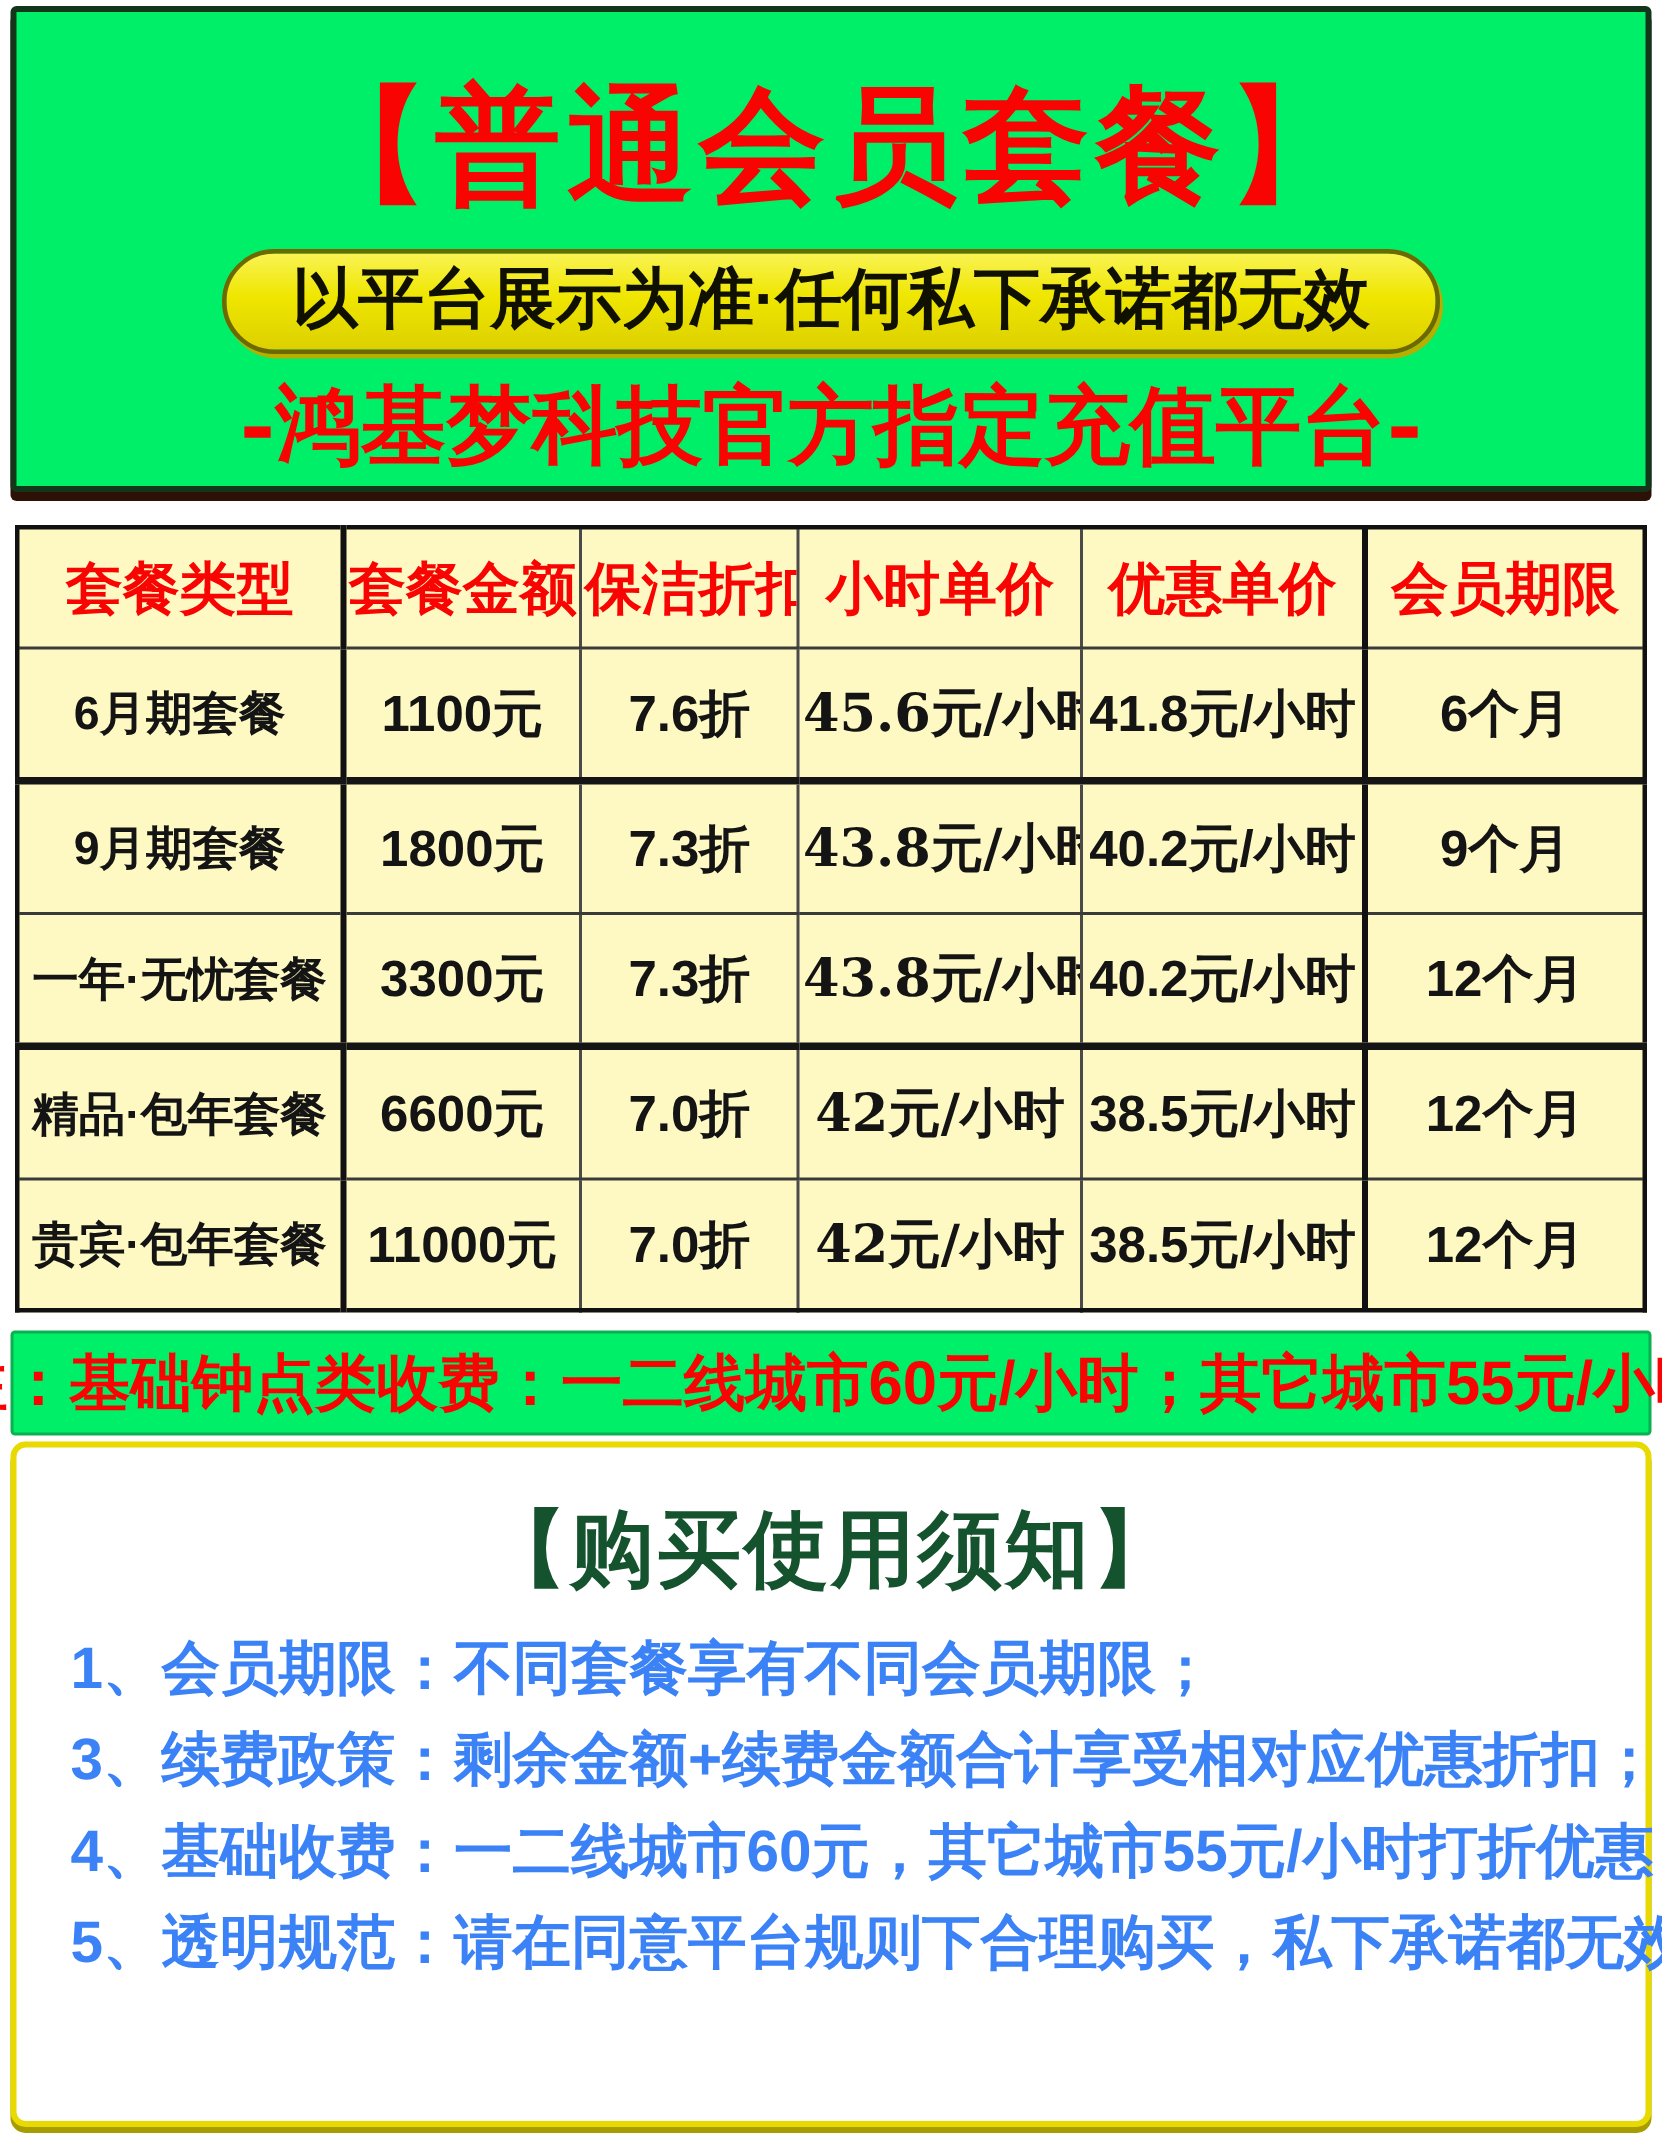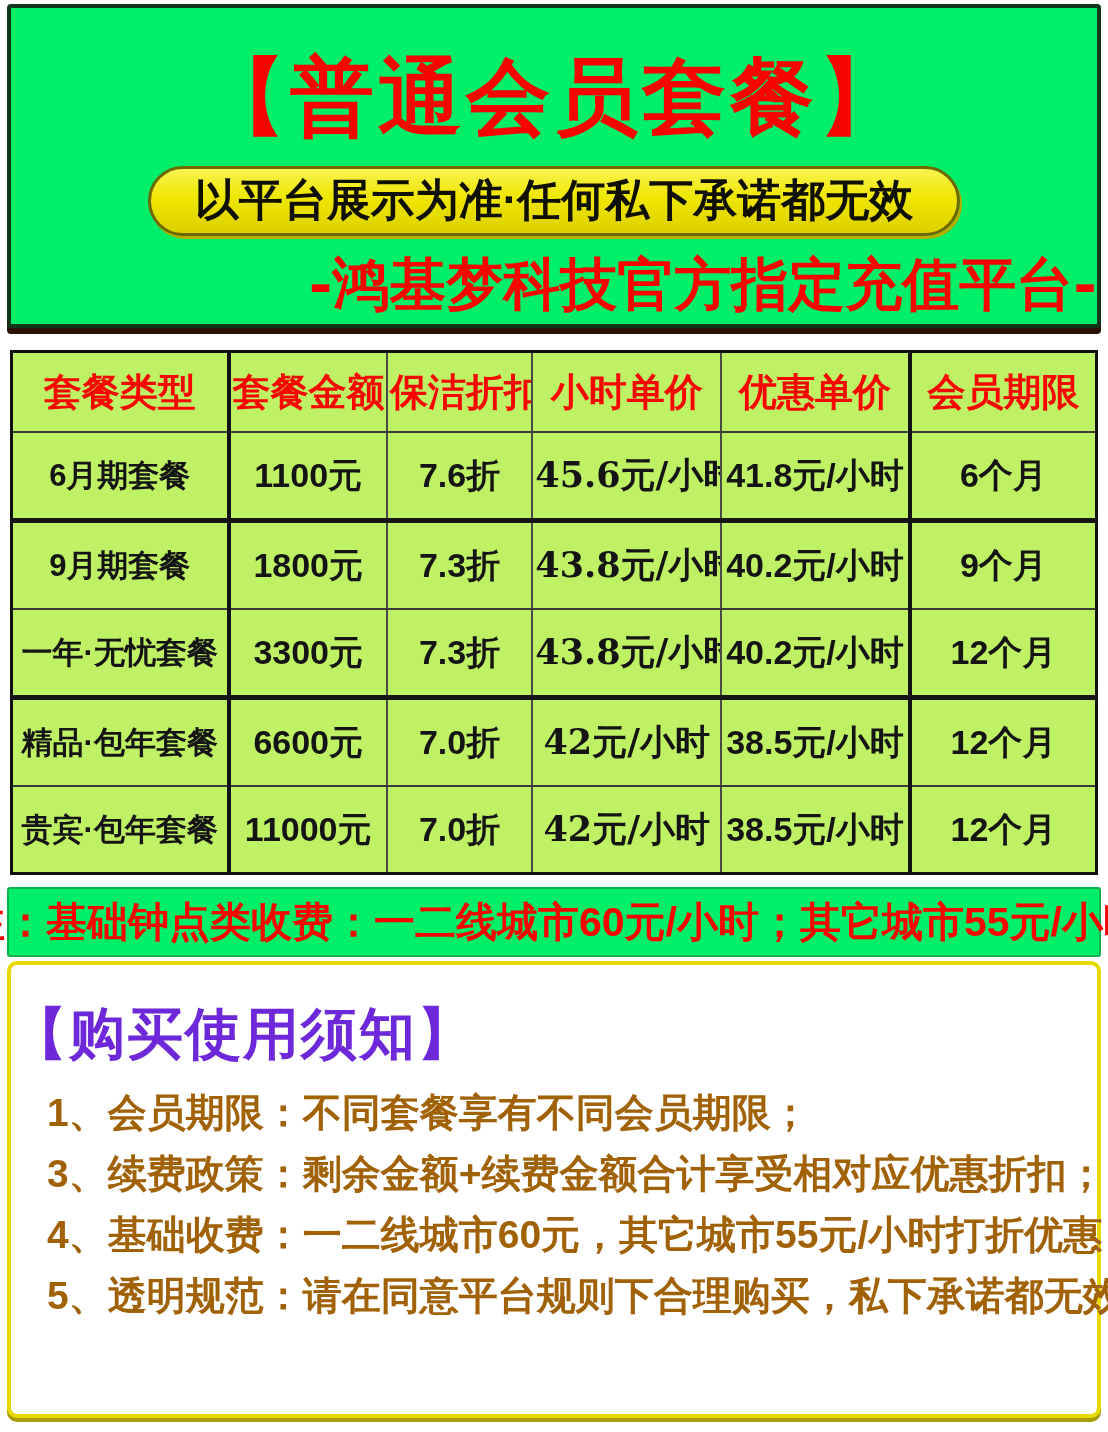--- a/index.html
+++ b/index.html
@@ -43,28 +43,27 @@
     white-space:nowrap;
   }
   .subtitle{
     margin-top:14px;
     font-family:"DejaVu Serif","Liberation Serif",serif;
     font-weight:900;
     font-size:57px;
     line-height:64px;
     color:#f80402;
     white-space:nowrap;
-    text-align:right;
   }
   
   .price-table{
     position:absolute;left:10px;top:350px;width:1088px;
     border-collapse:collapse;
     table-layout:fixed;
-    background:#bef264;
+    background:#fef9c3;
     border:3px solid #111;
     padding-left:20px;
   }
   .price-table th,.price-table td{
     border-right:2px solid #4a4a4a;
     border-bottom:2px solid #3a3a3a;
     text-align:center;vertical-align:middle;
     padding:0 2px;
     overflow:hidden;white-space:nowrap;
   }
@@ -103,33 +102,33 @@
   .notice-box{
     position:absolute;left:7px;top:961px;width:1094px;height:457px;
     box-sizing:border-box;
     background:#ffffff;
     border:4px solid #e8da00;
     border-radius:10px;
     box-shadow:0 4px 0 #a89d00;
   }
   .notice-title{
     margin-top:36px;
-    text-align:left;
+    text-align:center;
     font-family:"DejaVu Serif","Liberation Serif",serif;
     font-weight:900;
     font-size:56px;line-height:64px;
-    color:#6d28d9;
+    color:#14532d;
     letter-spacing:2px;
     white-space:nowrap;
   }
   .notice-list{
     margin:26px 20px 0 36px;
   }
   .notice-item{
-    font-size:39px;font-weight:700;color:#a16207;
+    font-size:39px;font-weight:700;color:#3b82f6;
     line-height:44px;
     margin-bottom:17px;
     white-space:nowrap;
   }
 </style>
 </head>
 <body>
 
 <div class="header-panel">
   <div class="header-title">【普通会员套餐】</div>

